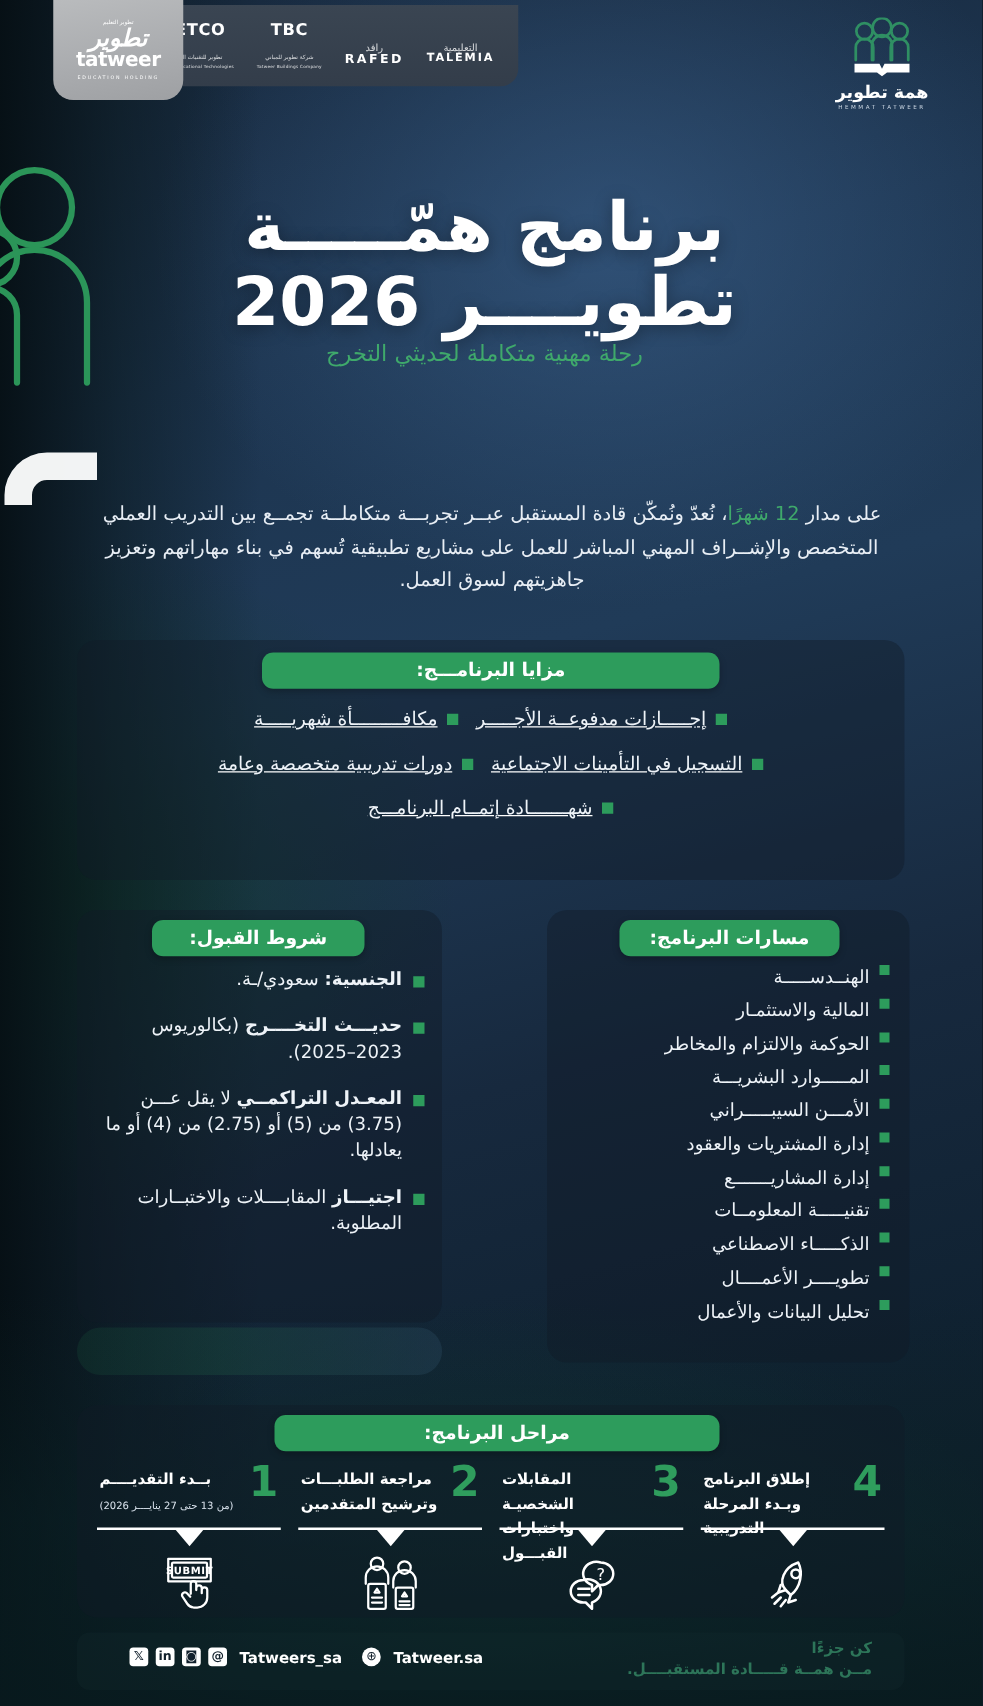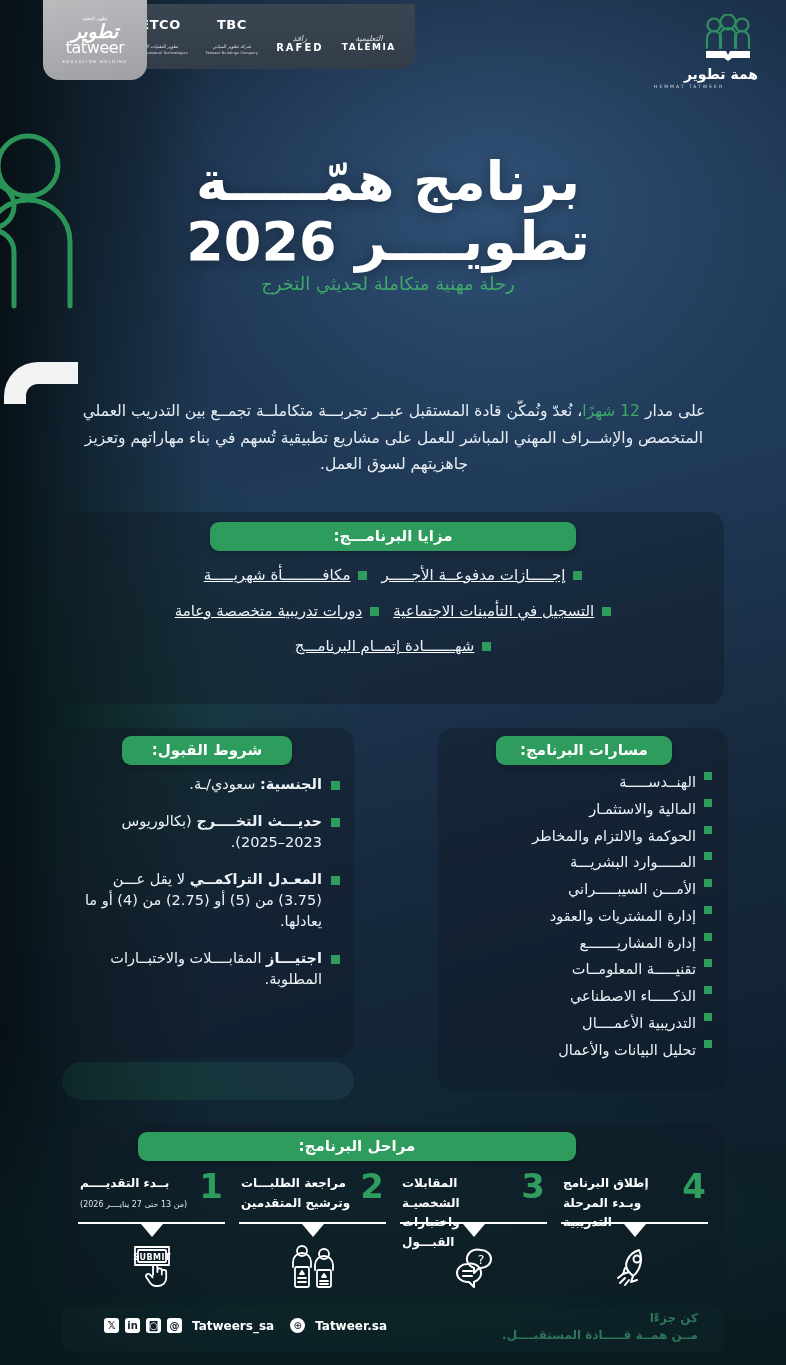--- a/index.html
+++ b/index.html
@@ -86,49 +86,49 @@
     letter-spacing: 0.2px;
     opacity: 0.85;
     margin-top: 2.5px;
     white-space: nowrap;
   }
   .partner-ar {
     font-size: 4.6px;
     opacity: 0.8;
     margin-top: 14px;
     white-space: nowrap;
-    font-style: italic;
   }
 
   .tatweer-card {
     position: absolute;
     left: 43px; top: 0;
     width: 104px; height: 80px;
     background: linear-gradient(170deg, #b9bbbd 0%, #a9abae 60%, #9ea0a3 100%);
     border-radius: 0 0 16px 16px;
     display: flex;
     flex-direction: column;
     align-items: center;
     justify-content: center;
     z-index: 7;
   }
   .tatweer-ar-tiny { font-size: 4.5px; color: #ffffff; letter-spacing: .3px; margin-bottom: 1px;}
   .tatweer-ar { font-size: 19px; color: #ffffff; font-weight: 700; line-height: 1; font-style: italic; }
   .tatweer-en {
-    font-size: 16px; color: #ffffff; font-weight: 400;
+    font-size: 16px; color: #ffffff; font-weight: 700;
     letter-spacing: -0.4px; line-height: 1; margin-top: -1px; direction: ltr;
   }
   .tatweer-en-sub { font-size: 3.8px; color: #ffffff; letter-spacing: 1.4px; margin-top: 3px; direction: ltr; }
 
   .hemmat-logo {
     position: absolute;
     right: 28px; top: 14px;
     width: 104px;
     display: flex;
     flex-direction: column;
+    align-items: center;
     z-index: 7;
   }
   .hemmat-name { font-size: 14px; font-weight: 700; color: #ffffff; margin-top: 3px; line-height: 1;}
   .hemmat-name-en { font-size: 4.5px; letter-spacing: 2px; color: #cdd8e4; margin-top: 3px; direction: ltr;}
 
   
   .left-decor {
     position: absolute;
     left: -34px; top: 124px;
     width: 150px; height: 280px;
@@ -251,21 +251,21 @@
     align-items: flex-start;
     gap: 8px;
     margin-bottom: 5px;
     justify-content: flex-start;
   }
   .track-item .sq { margin-top: 0; width: 8px; height: 8px; flex: 0 0 8px;}
   .track-item .b-text { font-size: 14.5px; white-space: nowrap; }
 
   
   #stages-card { top: 1124px; right: 62px; width: 662px; height: 170px; }
-  #stages-pill { position: absolute; top: 8px; right: 148px; width: 438px; }
+  #stages-pill { position: absolute; top: 8px; right: 148px; width: 356px; }
 
   .stages-row {
     position: absolute;
     top: 46px; right: 12px; left: 12px;
     display: flex;
     flex-direction: row;
     justify-content: space-between;
   }
   .stage {
     width: 155px;
@@ -549,21 +549,21 @@
       <div class="track-item">
           <span class="sq"></span>
           <span class="b-text">تقنيـــــة المعلومــات</span>
         </div>
       <div class="track-item">
           <span class="sq"></span>
           <span class="b-text">الذكـــــاء الاصطناعي</span>
         </div>
       <div class="track-item">
           <span class="sq"></span>
-          <span class="b-text">التدريبية الأعمــــال</span>
+          <span class="b-text">تطويــــر الأعمــــال</span>
         </div>
       <div class="track-item">
           <span class="sq"></span>
           <span class="b-text">تحليل البيانات والأعمال</span>
         </div>
     </div>
   </div>
 
   <div class="card" id="stages-card">
     <div class="pill" id="stages-pill">مراحل البرنامج:</div>

